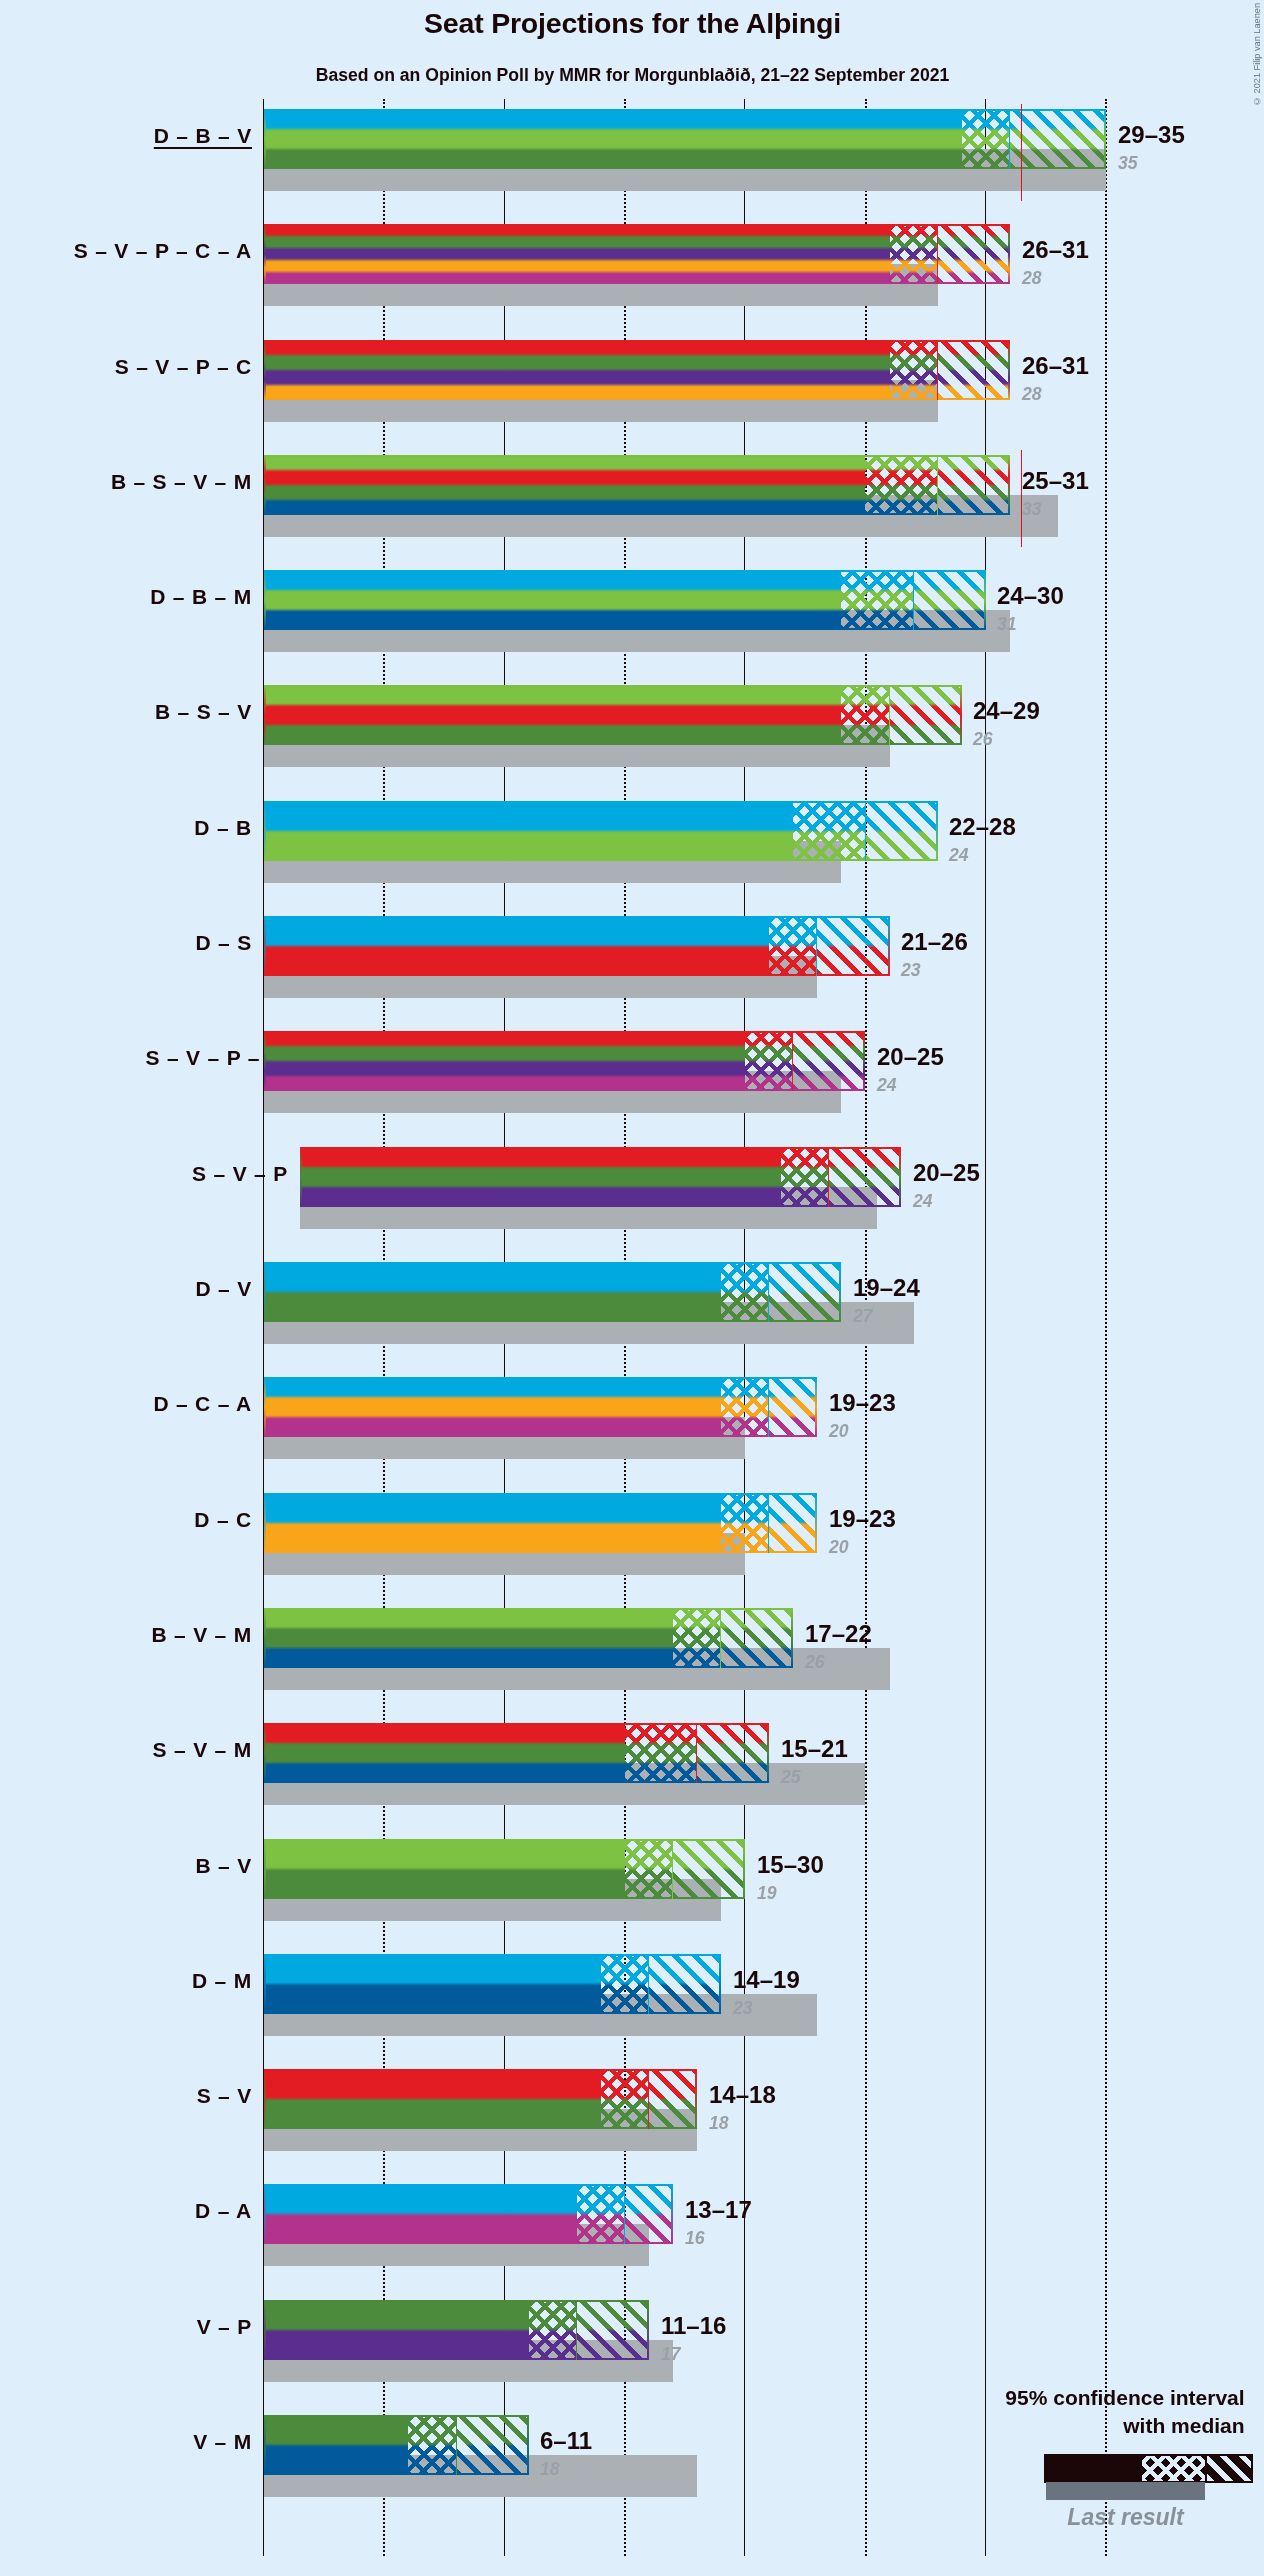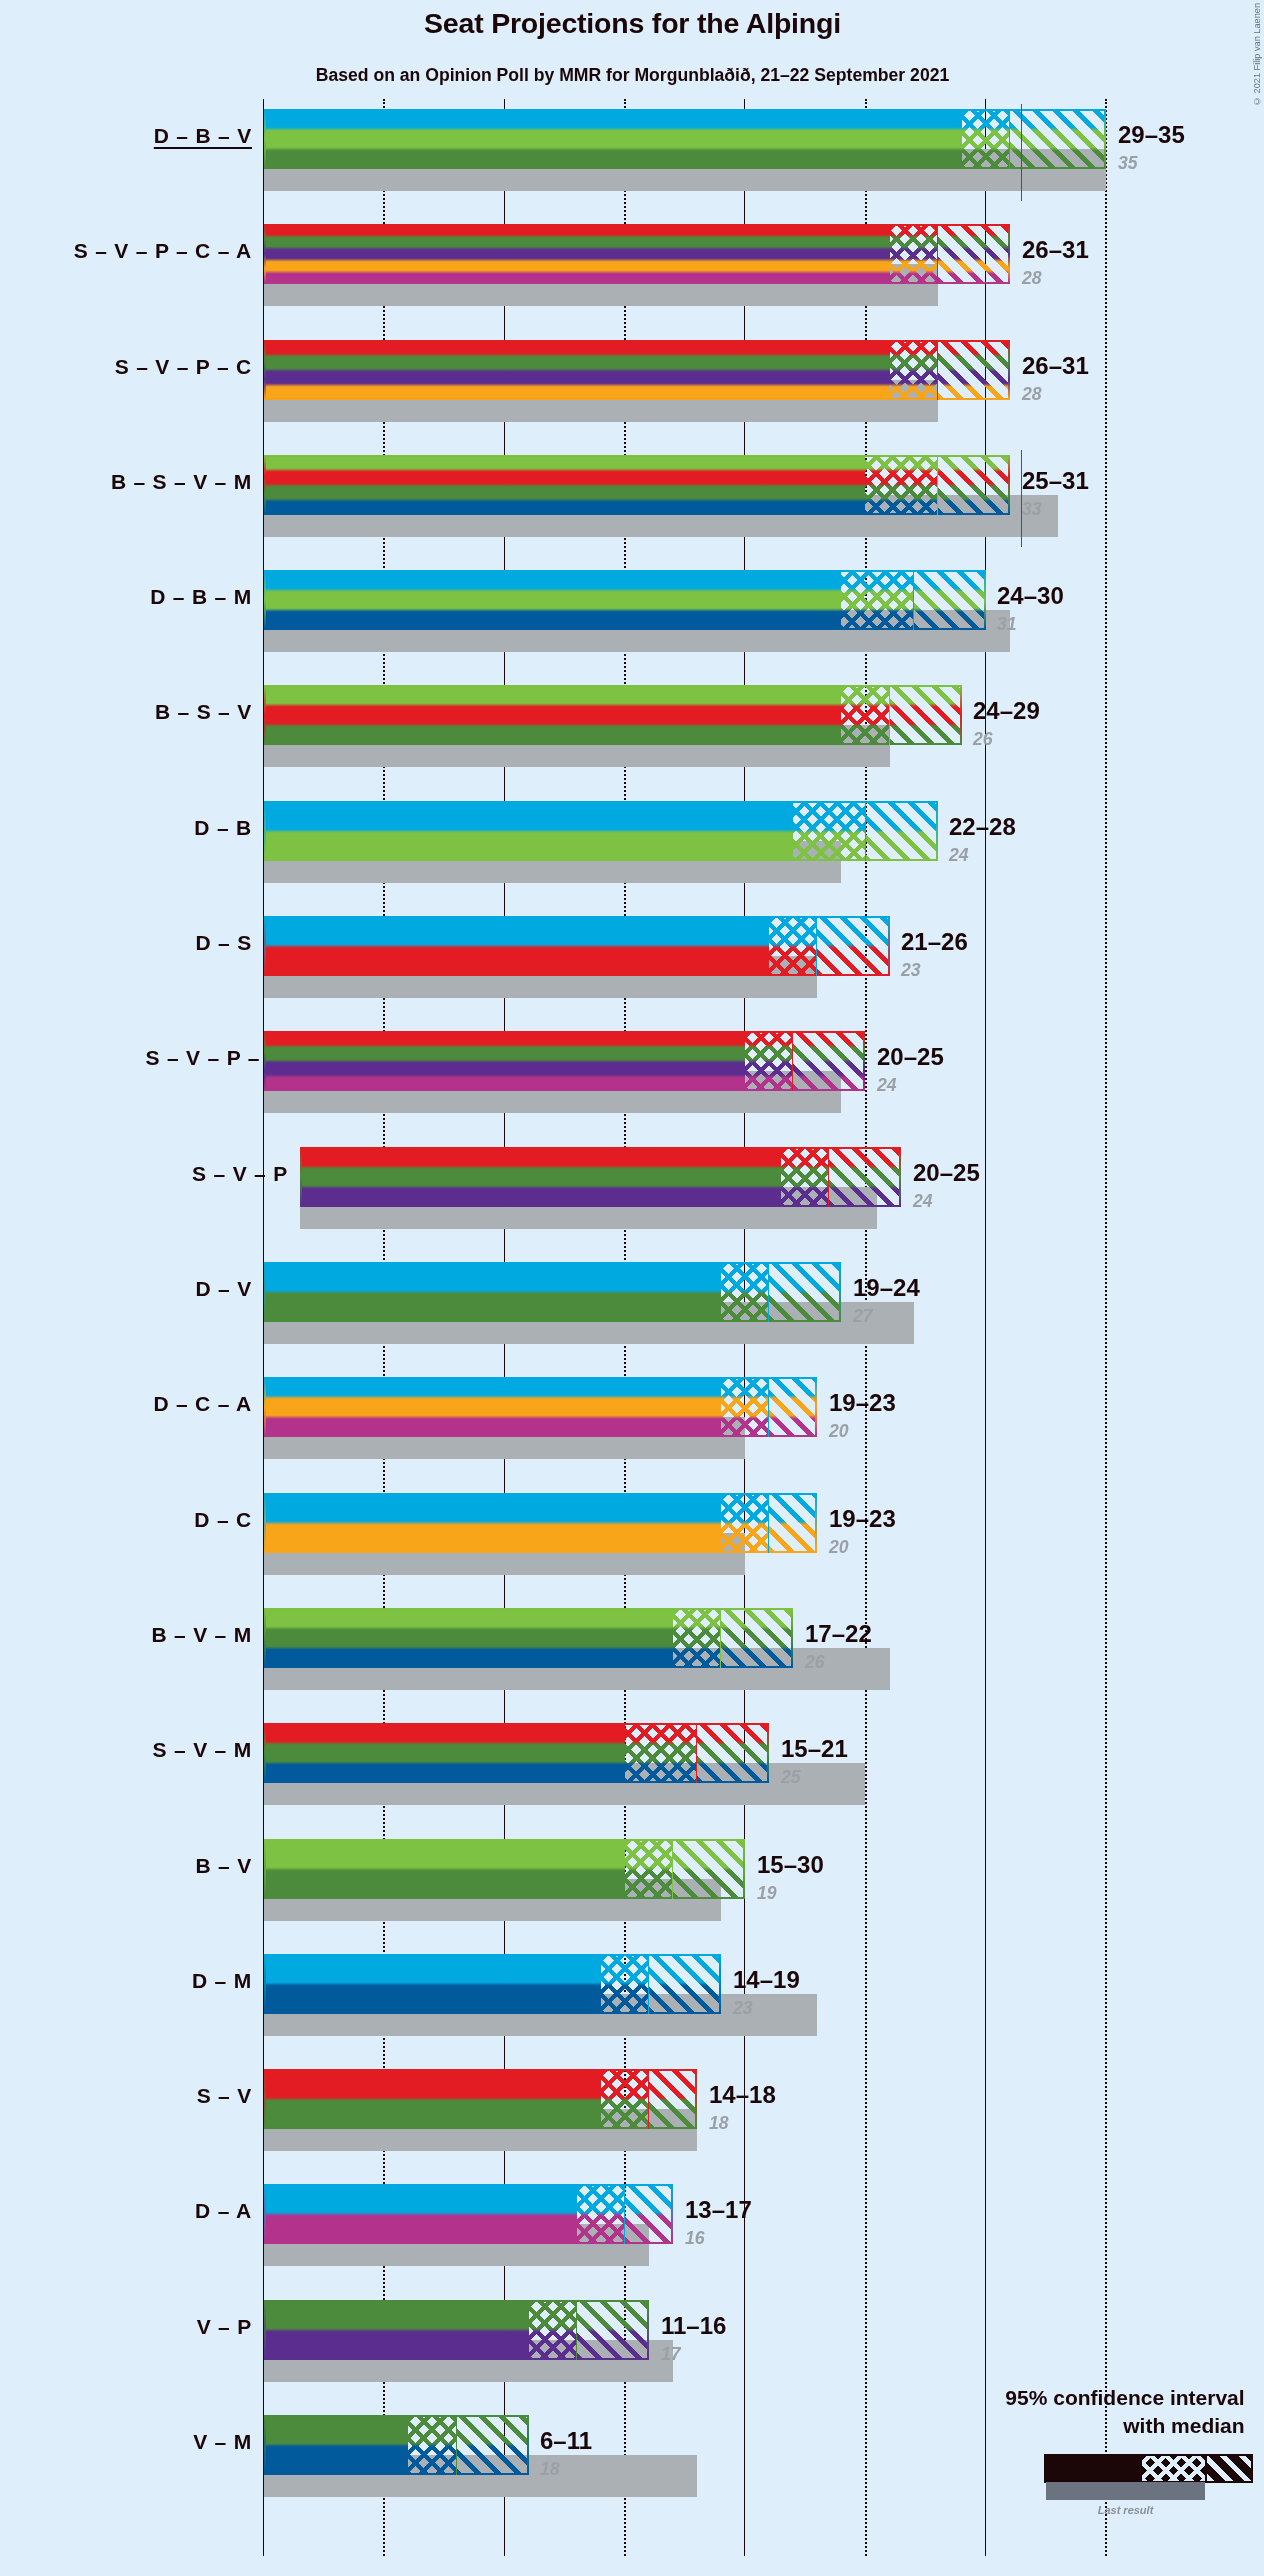--- a/index.html
+++ b/index.html
@@ -91,21 +91,21 @@
     position:absolute;top:0;height:100%;box-sizing:border-box;
   }
   .legend-diag{
     position:absolute;top:0;height:100%;box-sizing:border-box;
   }
   .legend-last{
     position:absolute;height:18.4px;background:#6B7280;
   }
   .legend-lastlabel{
     position:absolute;text-align:center;
-    font-size:11px;font-style:italic;font-weight:bold;color:#8a9097;
+    font-size:23px;font-style:italic;font-weight:bold;color:#8a9097;
     white-space:nowrap;
   }
 </style>
 </head>
 <body>
 
 <div class="title">Seat Projections for the Alþingi</div>
 <div class="subtitle">Based on an Opinion Poll by MMR for Morgunblaðið, 21–22 September 2021</div>
 <div class="copyright">© 2021 Filip van Laenen</div>
 

